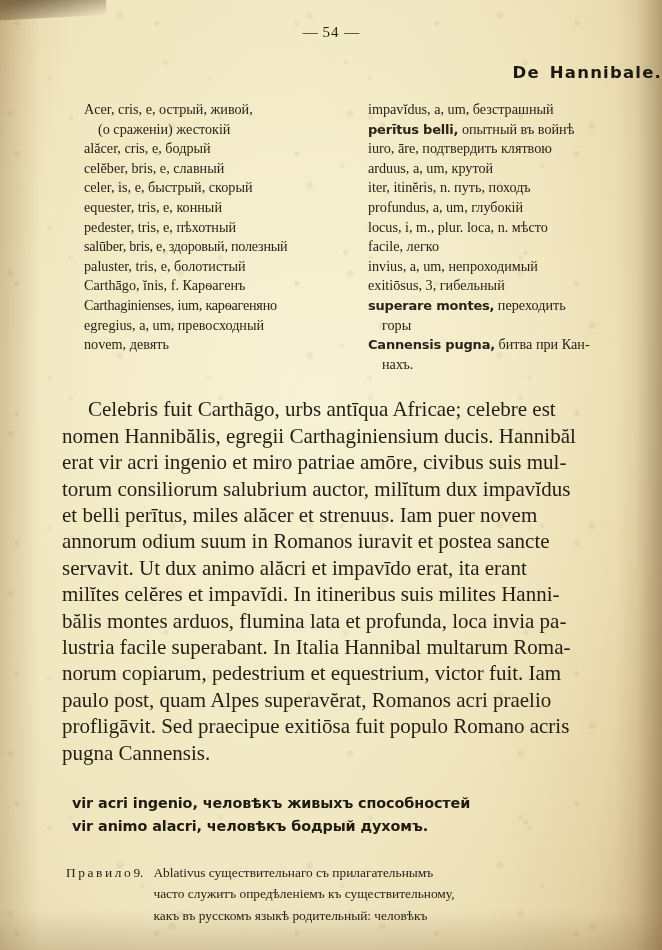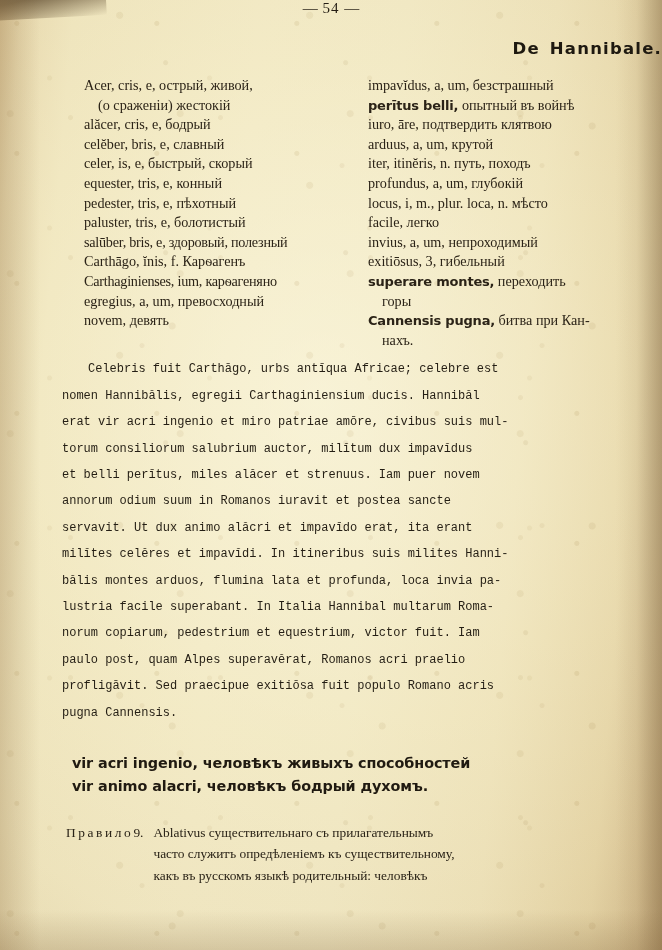--- a/index.html
+++ b/index.html
@@ -82,20 +82,21 @@
     position: relative;
     z-index: 3;
     padding: 0;
   }
 
   
   .folio {
     text-align: center;
     font-size: 15px;
     letter-spacing: 1px;
+    padding-top: 24px;
     color: #241d14;
   }
   .folio .dash { letter-spacing: 0; }
 
   .chapter-title {
     text-align: right;
     margin-top: 22px;
     font-family: "DejaVu Sans", "Liberation Sans", sans-serif;
     font-weight: bold;
     font-size: 16.5px;
@@ -123,28 +124,27 @@
   .v-entry.cont { padding-left: 14px; }
   .v-entry b, .v-lemma {
     font-family: "DejaVu Sans", "Liberation Sans", sans-serif;
     font-weight: bold;
     font-size: 13px;
     letter-spacing: -0.2px;
   }
 
   
   .latin {
-    margin: 6px 0 0 0;
+    margin: 22px 0 0 0;
     padding: 0 30px 0 62px;
-    font-size: 12px;
+    font-size: 21px;
     line-height: 26.4px;
     text-align: justify;
     text-justify: inter-word;
     color: #241e14;
-    font-family: Liberation Mono, monospace;
   }
   .latin p { margin: 0; text-indent: 26px; }
   .latin .ln { display: block; }
 
   
   .examples {
     margin: 26px 0 0 0;
     padding-left: 72px;
     font-family: "DejaVu Sans", "Liberation Sans", sans-serif;
     font-weight: bold;
@@ -198,22 +198,22 @@
 
     <div class="vocab">
       <div class="vocab-col left" id="vocab-left">
           <div class="v-entry">Acer, cris, e, острый, живой,</div>
           <div class="v-entry cont">(о сраженіи) жестокій</div>
           <div class="v-entry">alăcer, cris, e, бодрый</div>
           <div class="v-entry">celĕber, bris, e, славный</div>
           <div class="v-entry">celer, is, e, быстрый, скорый</div>
           <div class="v-entry">equester, tris, e, конный</div>
           <div class="v-entry">pedester, tris, e, пѣхотный</div>
+          <div class="v-entry tight">salūber, bris, e, здоровый, полезный</div>
           <div class="v-entry">paluster, tris, e, болотистый</div>
-          <div class="v-entry tight">salūber, bris, e, здоровый, полезный</div>
           <div class="v-entry">Carthāgo, ĭnis, f. Карѳагенъ</div>
           <div class="v-entry tight">Carthaginienses, ium, карѳагеняно</div>
           <div class="v-entry">egregius, a, um, превосходный</div>
           <div class="v-entry">novem, девять</div>
         </div>
       <div class="vocab-col right" id="vocab-right">
           <div class="v-entry">impavĭdus, a, um, безстрашный</div>
           <div class="v-entry"><span class="v-lemma">perītus belli,</span><span> опытный въ войнѣ</span></div>
           <div class="v-entry">iuro, āre, подтвердить клятвою</div>
           <div class="v-entry">arduus, a, um, крутой</div>

